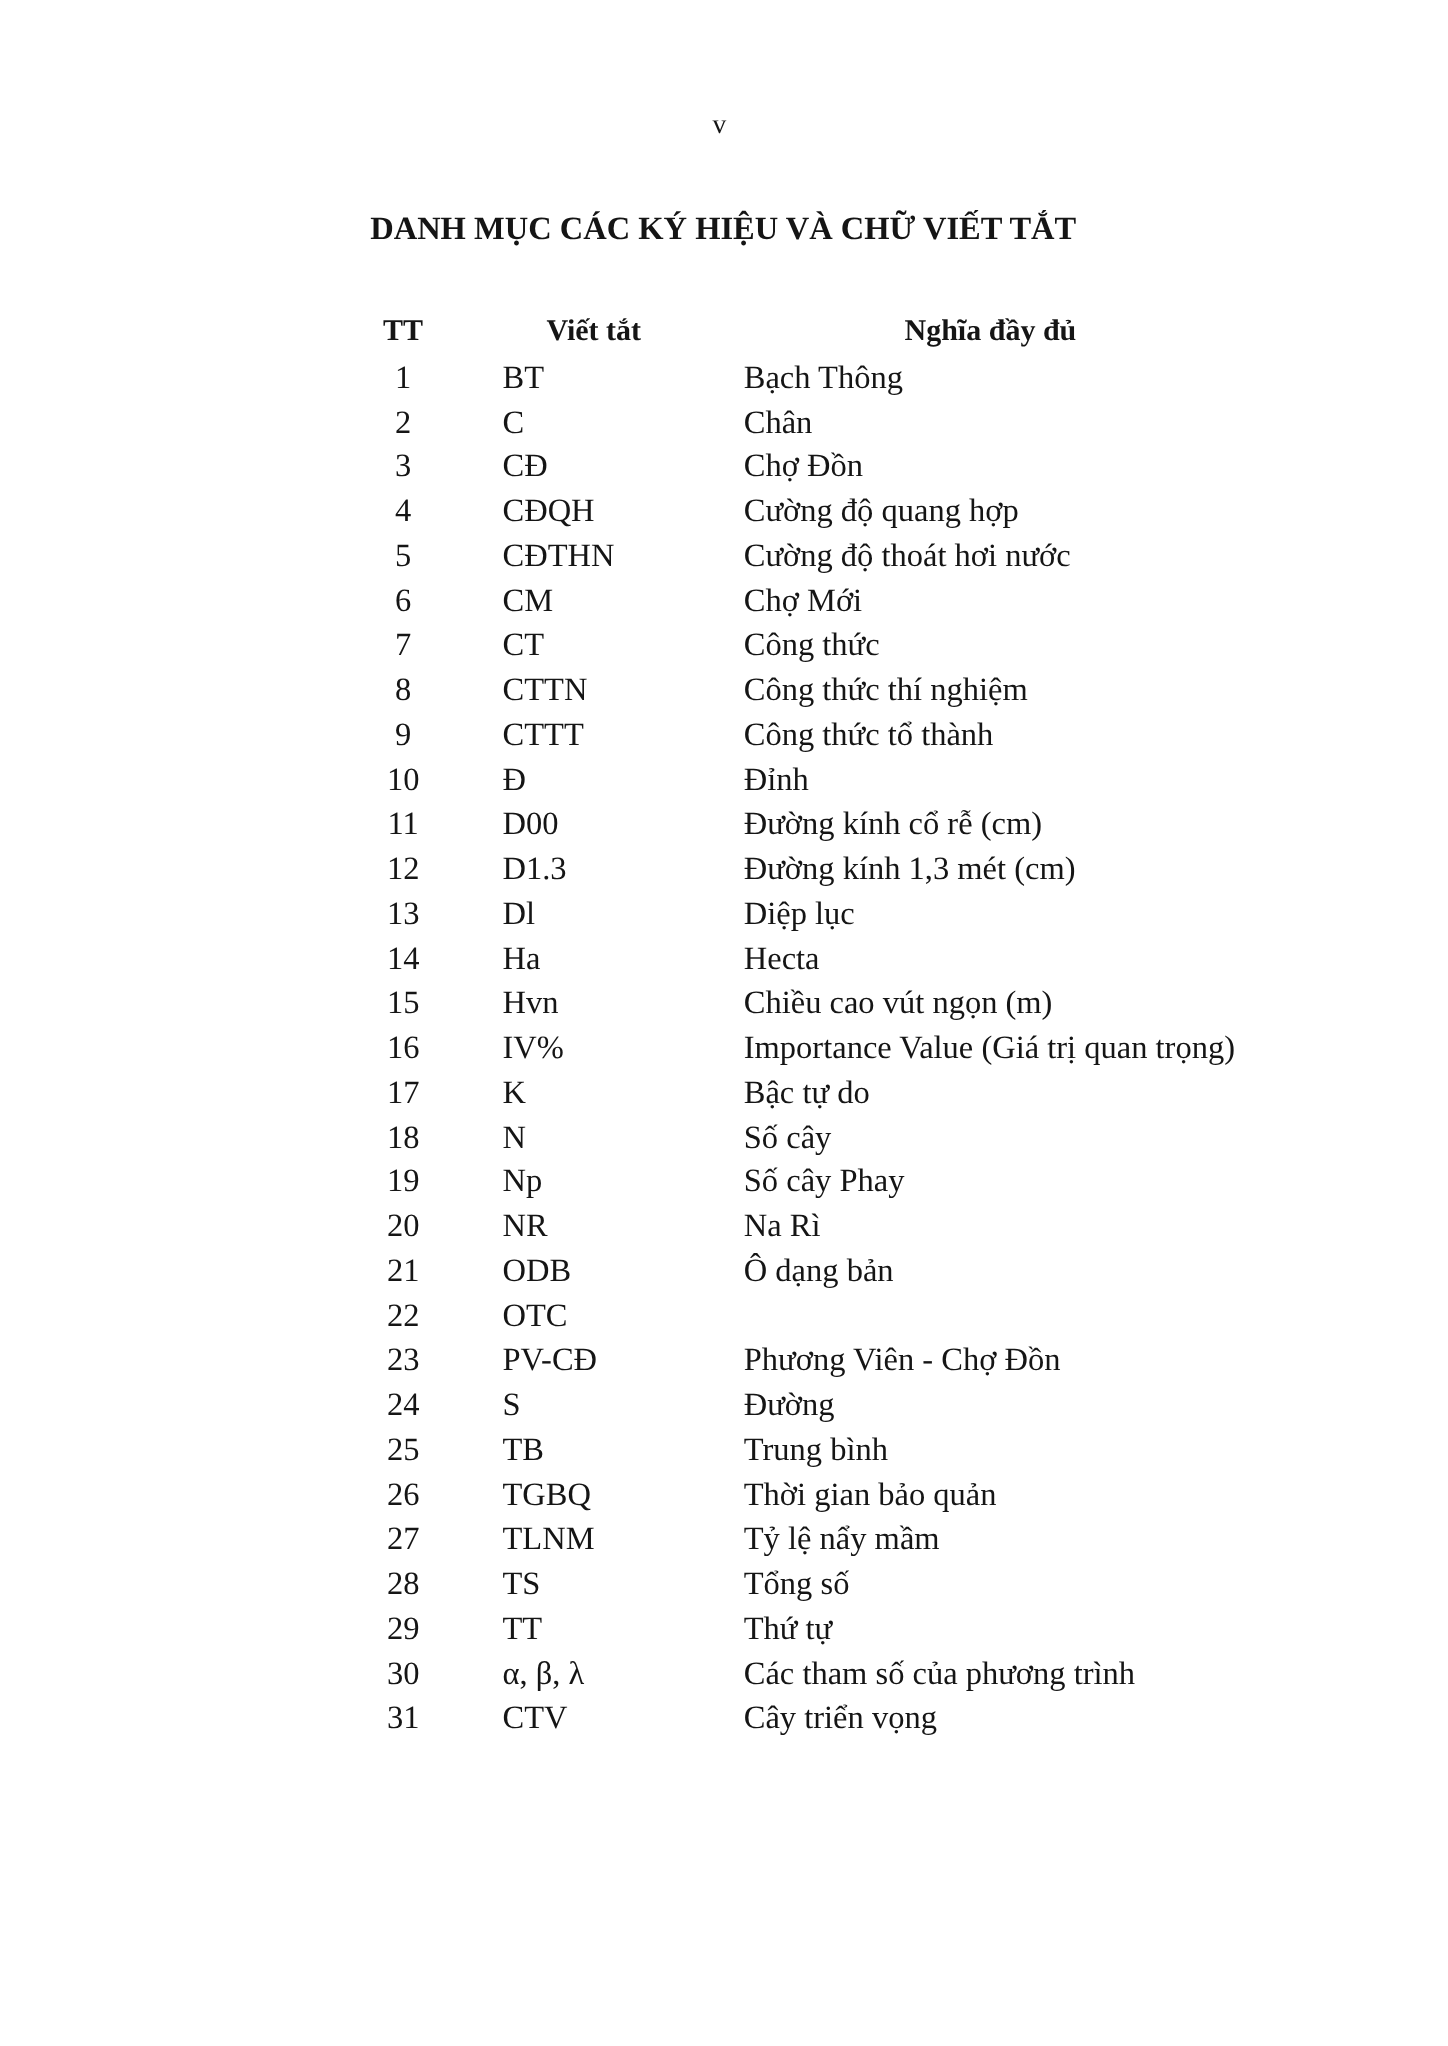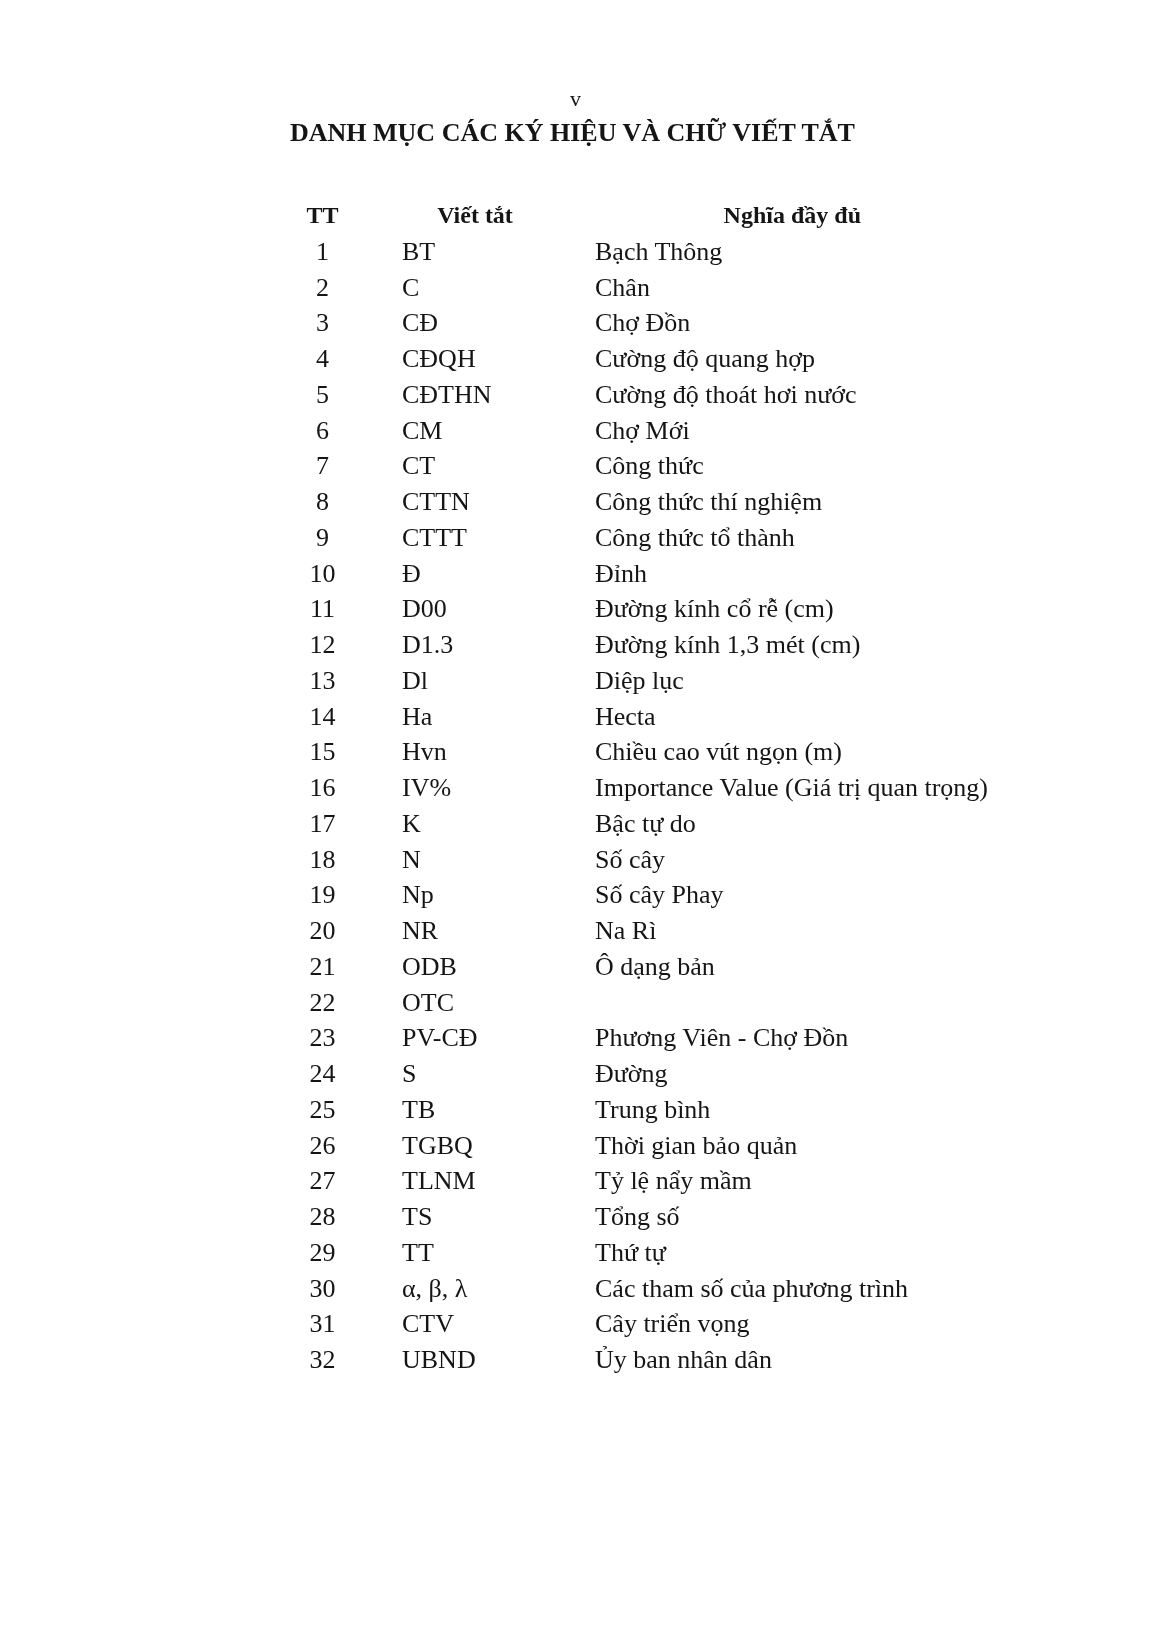--- a/index.html
+++ b/index.html
@@ -19,21 +19,22 @@
     margin-left: 290px;
     width: 571px;
   }
   .page-num {
     margin-top: 84px;
     text-align: center;
     font-size: 22px;
     line-height: 30px;
   }
   .doc-title {
-    text-align: left;
+    margin-top: 50px;
+    text-align: right;
     font-size: 26px;
     font-weight: bold;
     line-height: 38px;
     white-space: nowrap;
   }
   .abbr-table {
     margin-top: 46px;
     font-size: 26px;
     line-height: 35.75px;
   }
@@ -245,22 +246,17 @@
         <div class="cell c2">α, β, λ</div>
         <div class="cell c3">Các tham số của phương trình</div>
       </div>
 
       <div class="row">
         <div class="cell c1">31</div>
         <div class="cell c2">CTV</div>
         <div class="cell c3">Cây triển vọng</div>
       </div>
 
-      <div class="row">
-        <div class="cell c1">32</div>
-        <div class="cell c2">UBND</div>
-        <div class="cell c3">Ủy ban nhân dân</div>
-      </div>
     </div>
 
   </div>
 
 </div>
 
 </body></html>

